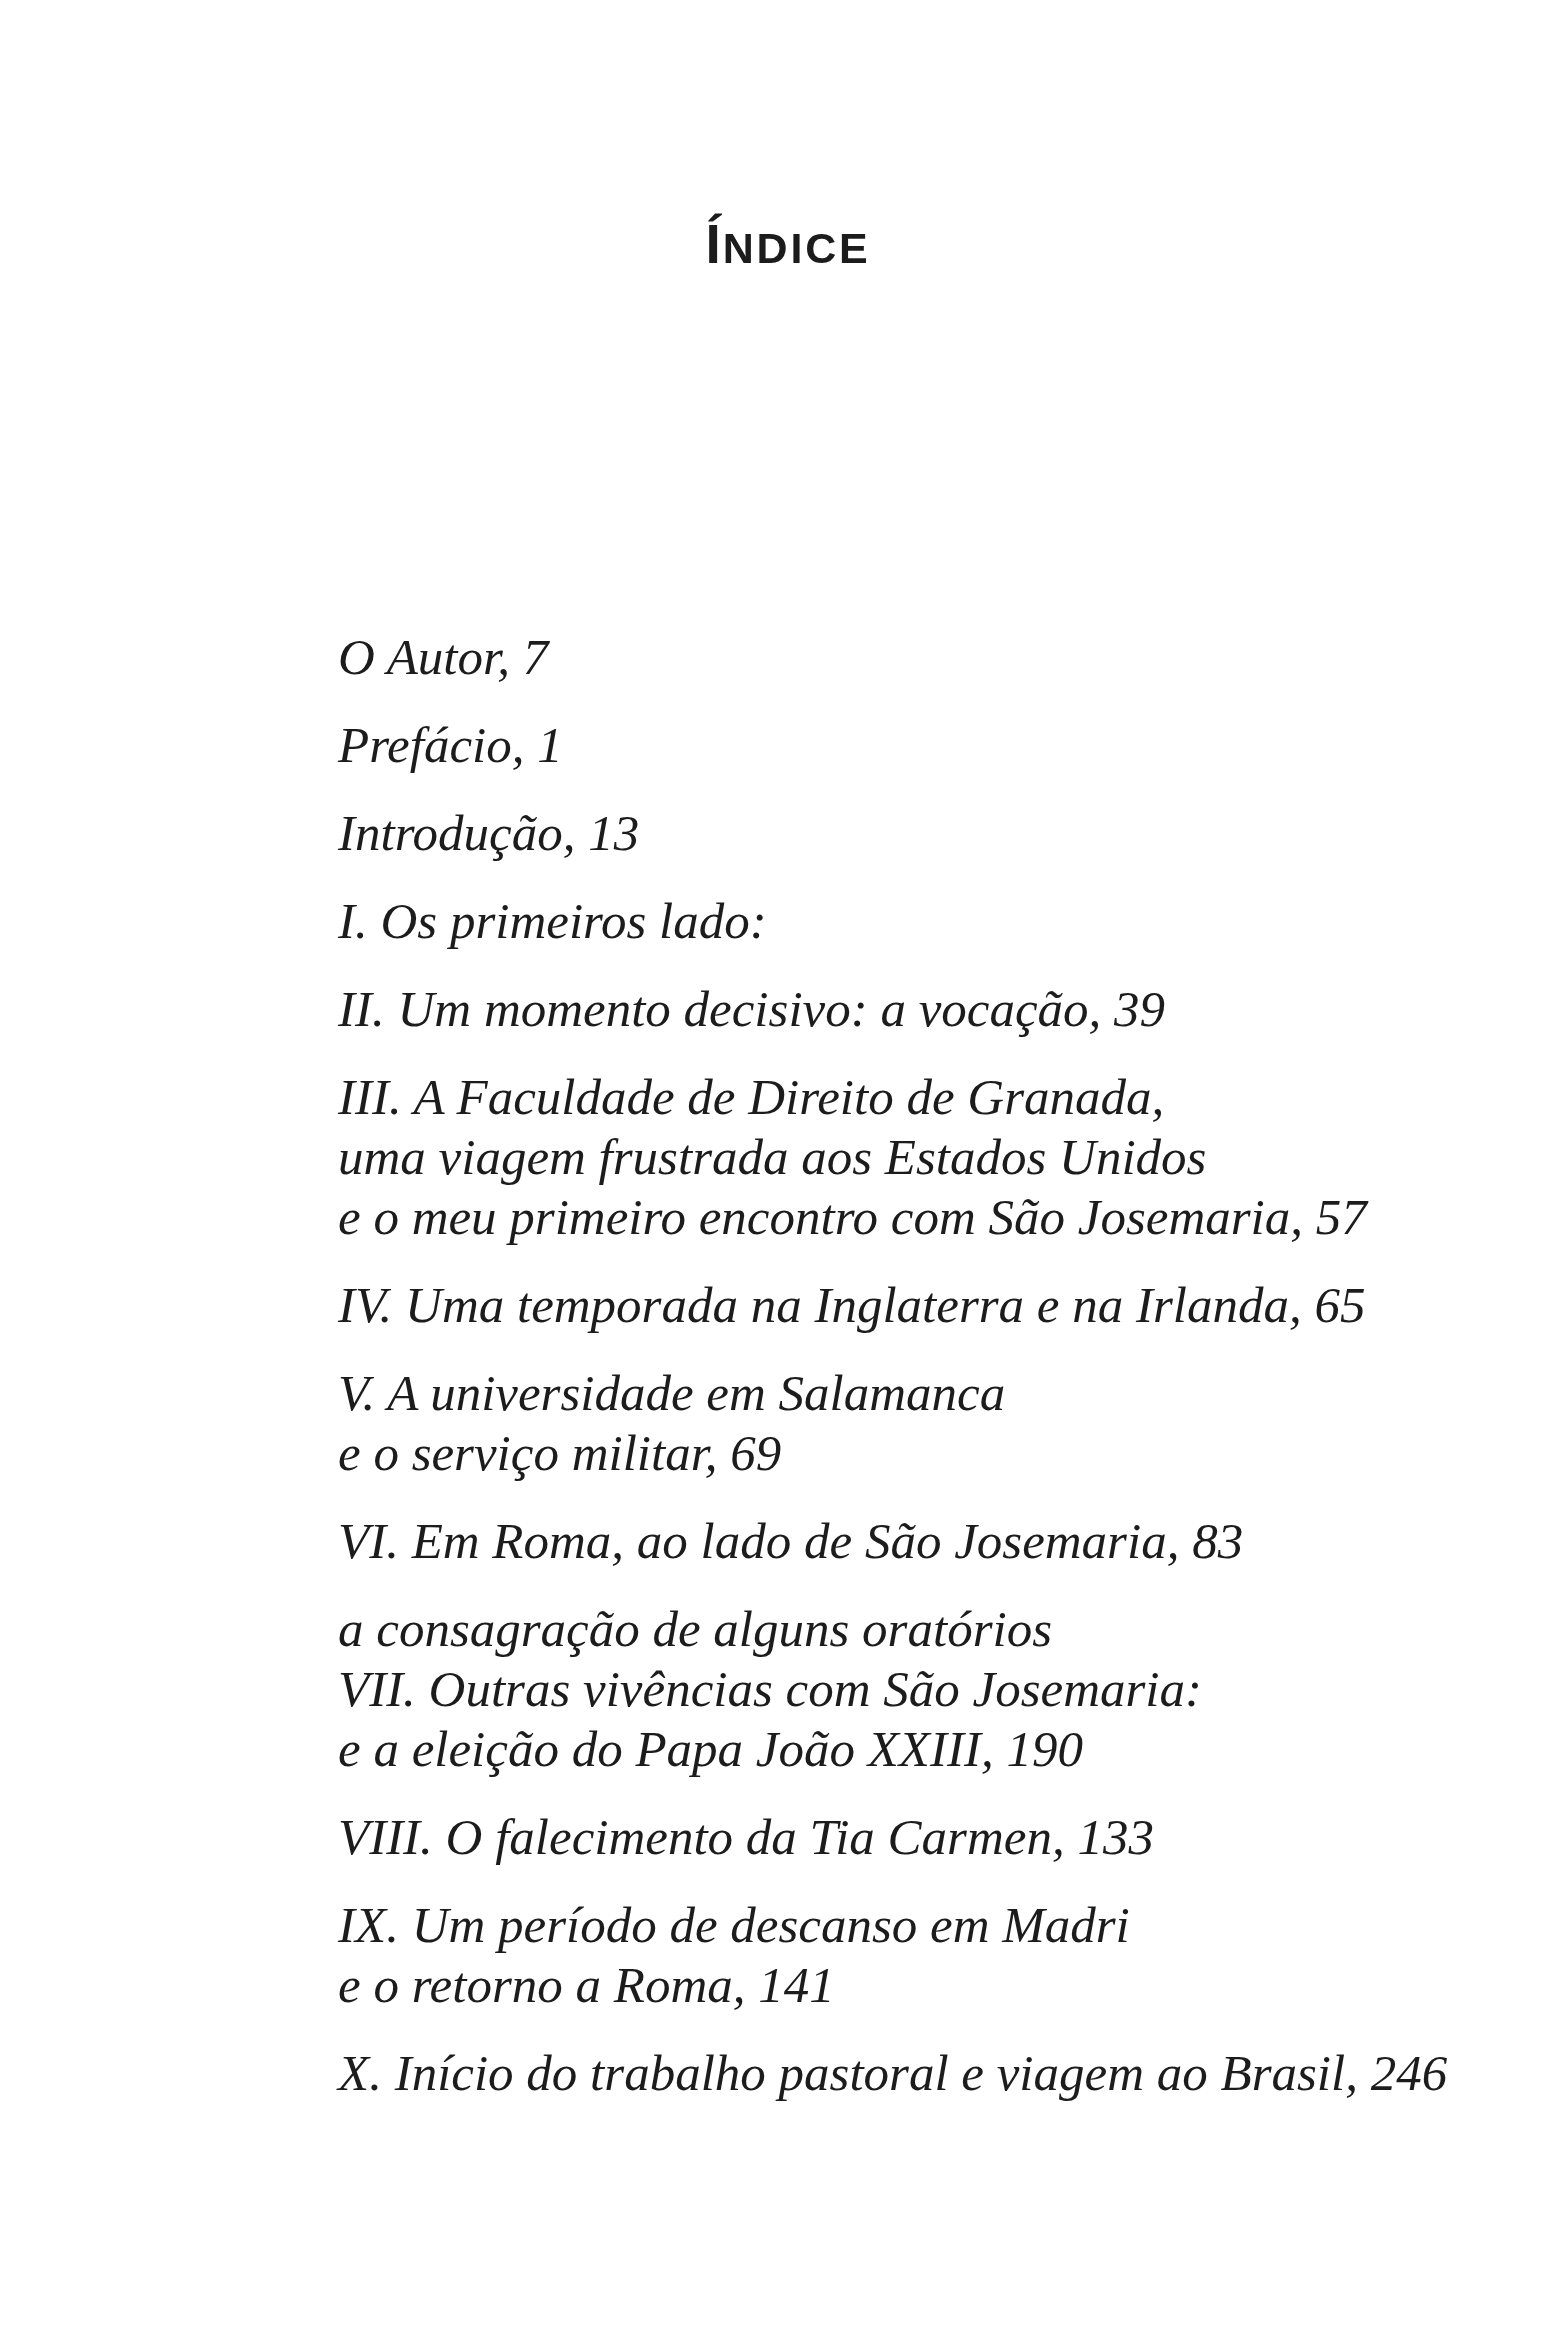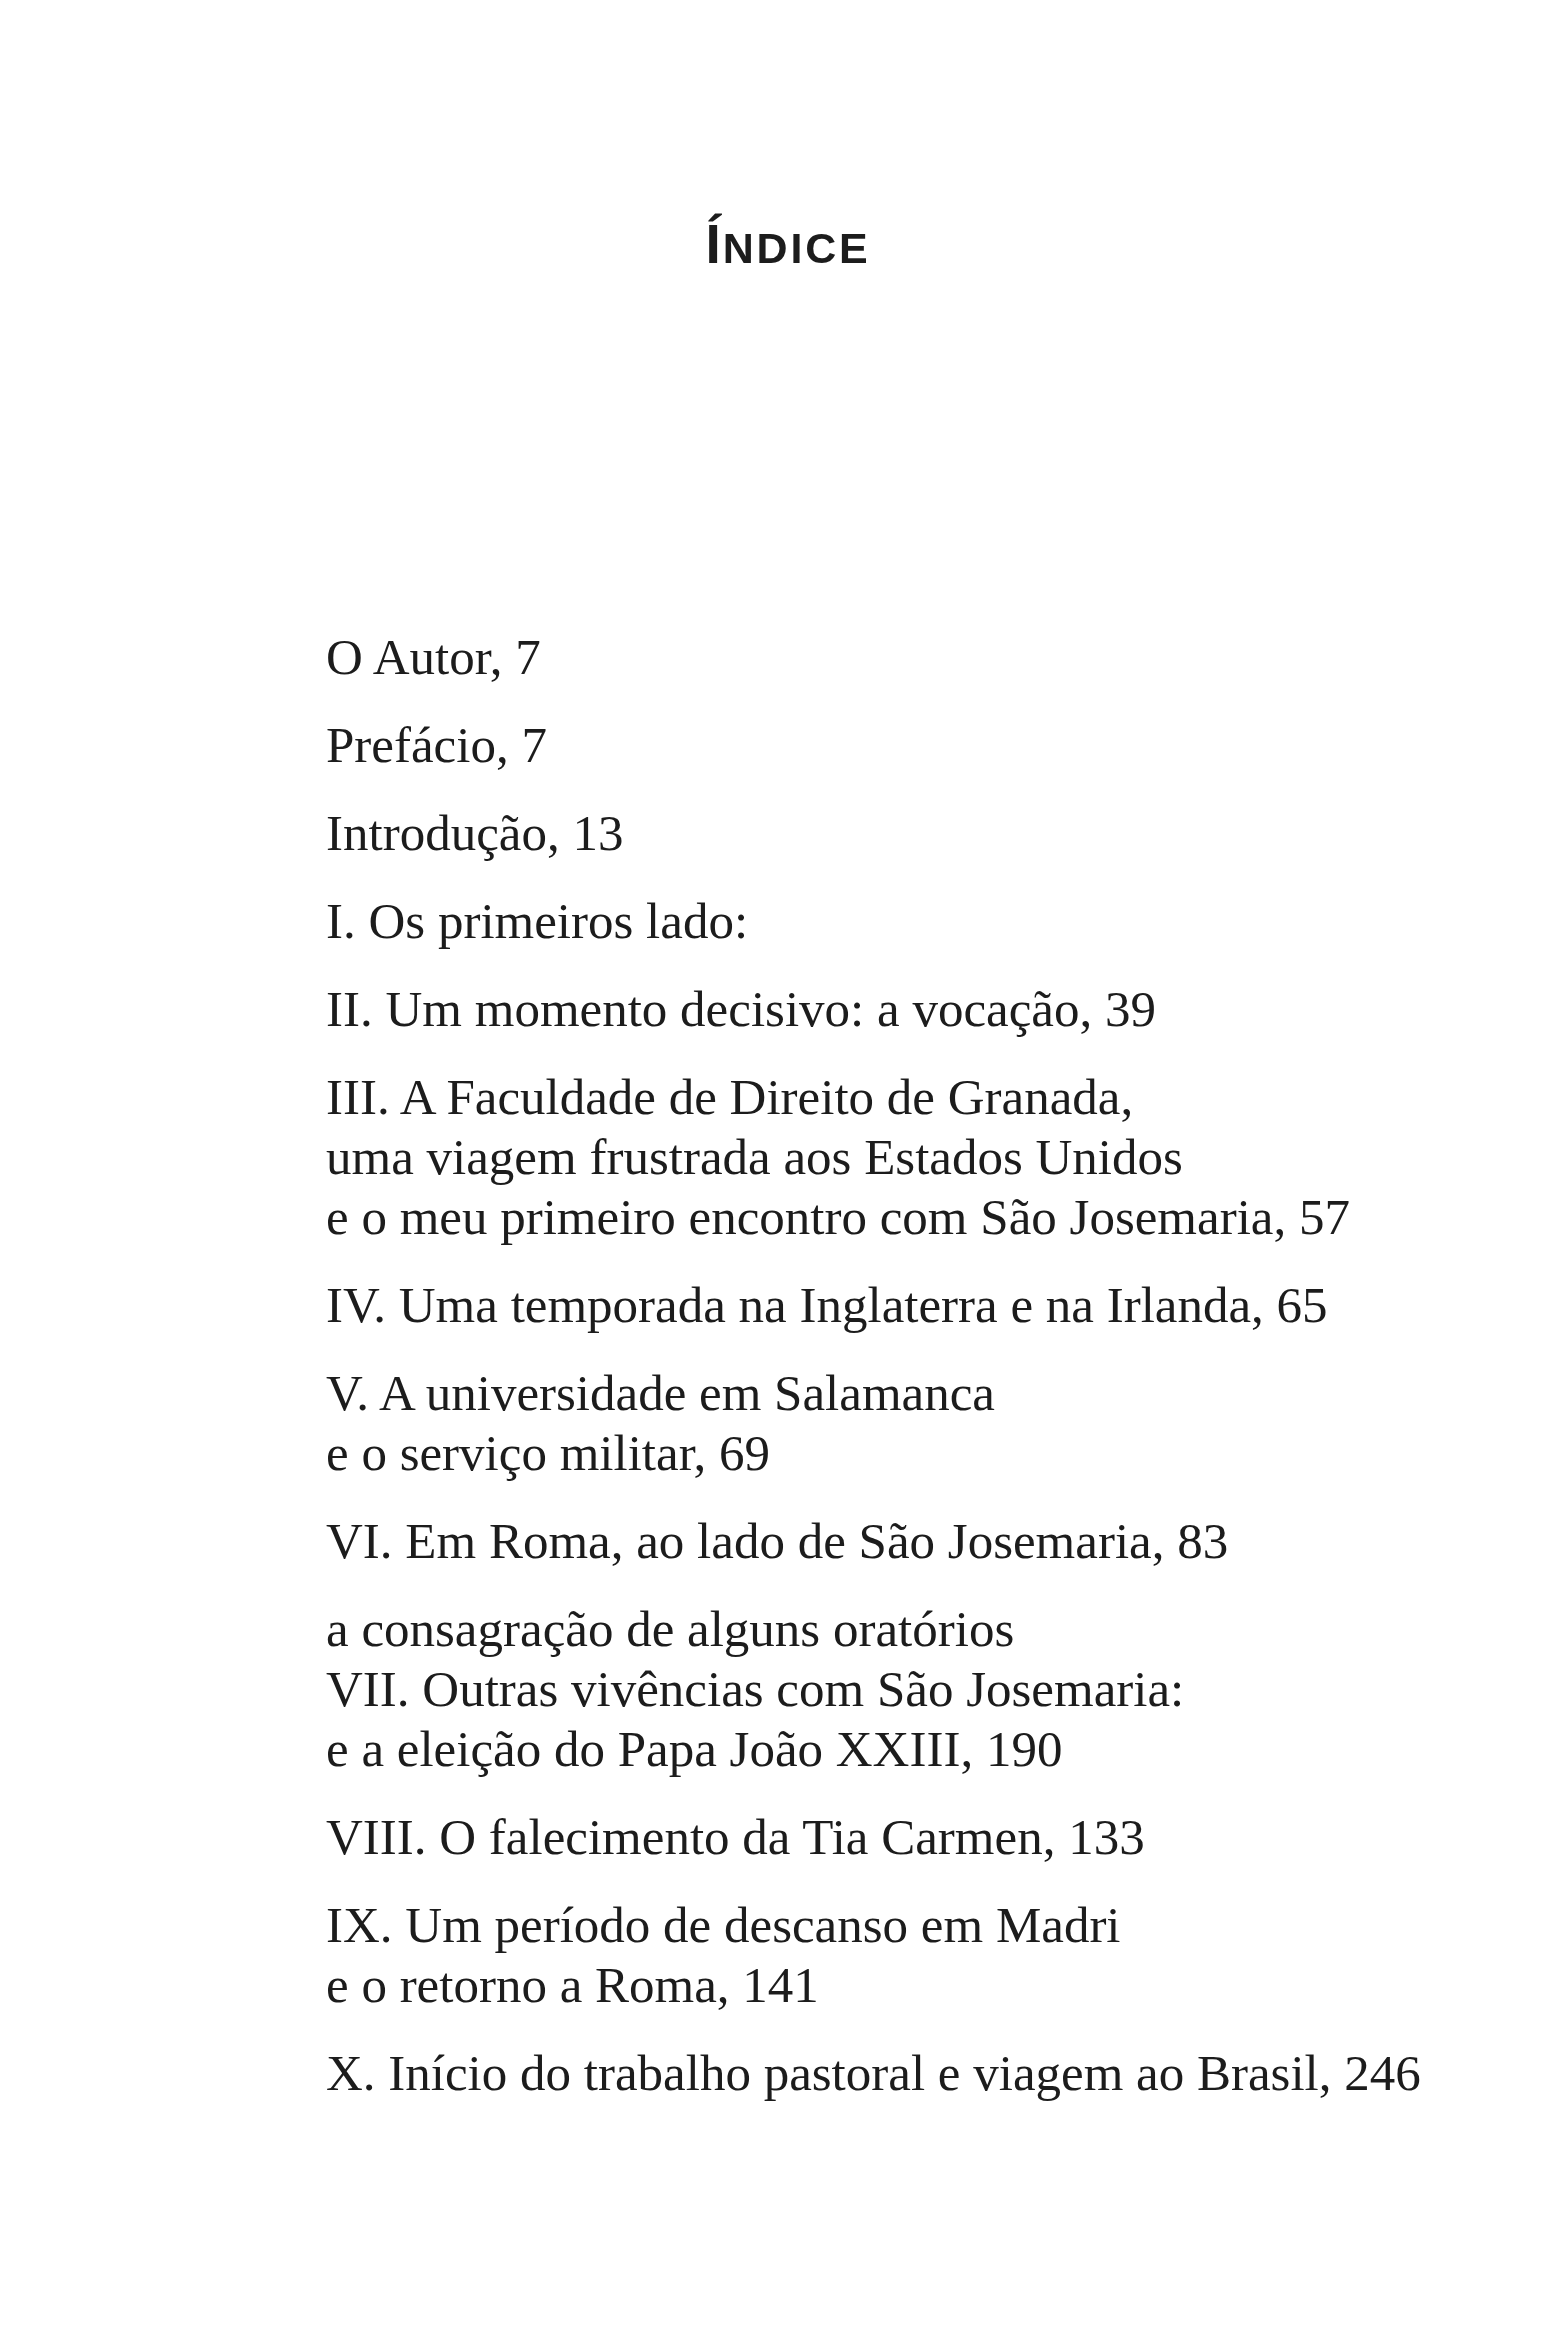--- a/index.html
+++ b/index.html
@@ -31,41 +31,42 @@
   .title .title-rest {
     font-size: 43px;
     letter-spacing: 2.8px;
   }
   .toc {
     margin-top: 350px;
     padding-left: 326px;
     padding-right: 57px;
   }
   .toc-item {
-    margin: 0 0 28px 0;
+    margin: 0 0 28px 12px;
+    font-style: italic;
   }
   .toc-line {
     font-size: 51px;
     line-height: 60px;
     white-space: nowrap;
     color: #1c1c1c;
   }
 </style>
 </head>
 <body>
 
 <div class="page">
   <h1 class="title"><span>Í</span><span class="title-rest">NDICE</span></h1>
 
   <div class="toc" id="toc">
       <div class="toc-item">
         <div class="toc-line">O Autor, 7</div>
       </div>
       <div class="toc-item">
-        <div class="toc-line">Prefácio, 7</div>
+        <div class="toc-line">Prefácio, 1</div>
       </div>
       <div class="toc-item">
         <div class="toc-line">Introdução, 13</div>
       </div>
       <div class="toc-item">
         <div class="toc-line">I. Os primeiros lado:</div>
       </div>
       <div class="toc-item">
         <div class="toc-line">II. Um momento decisivo: a vocação, 39</div>
       </div>

